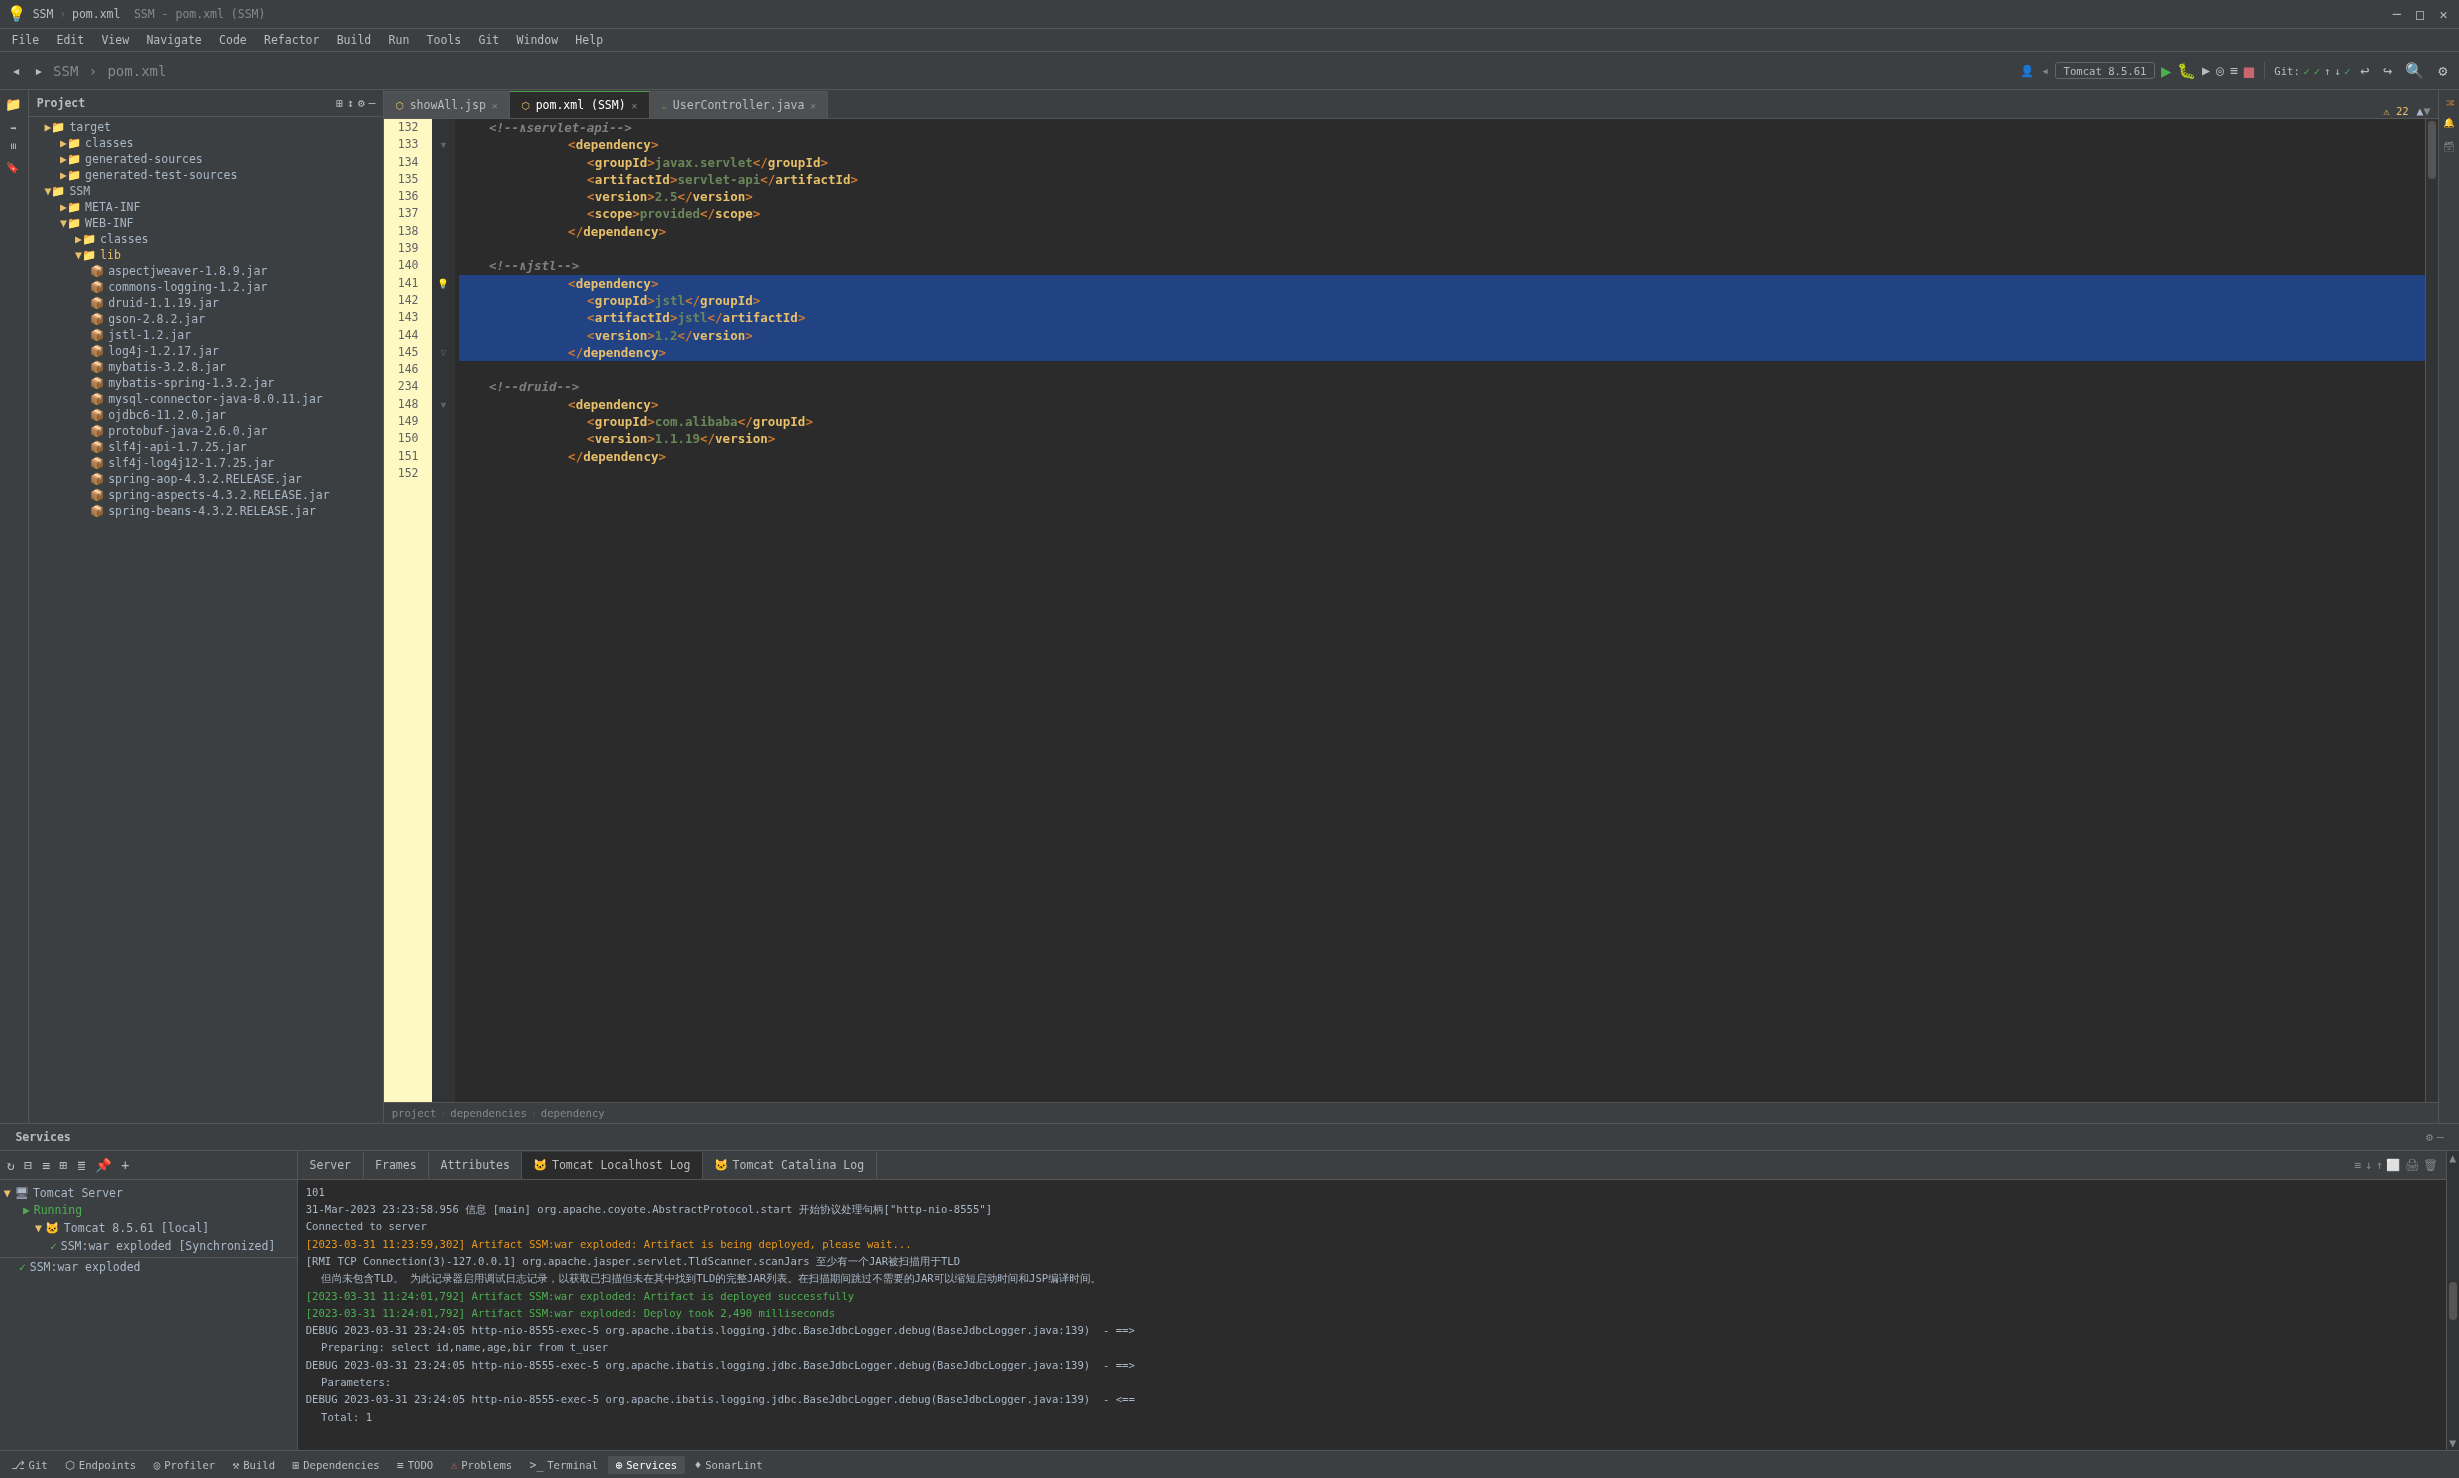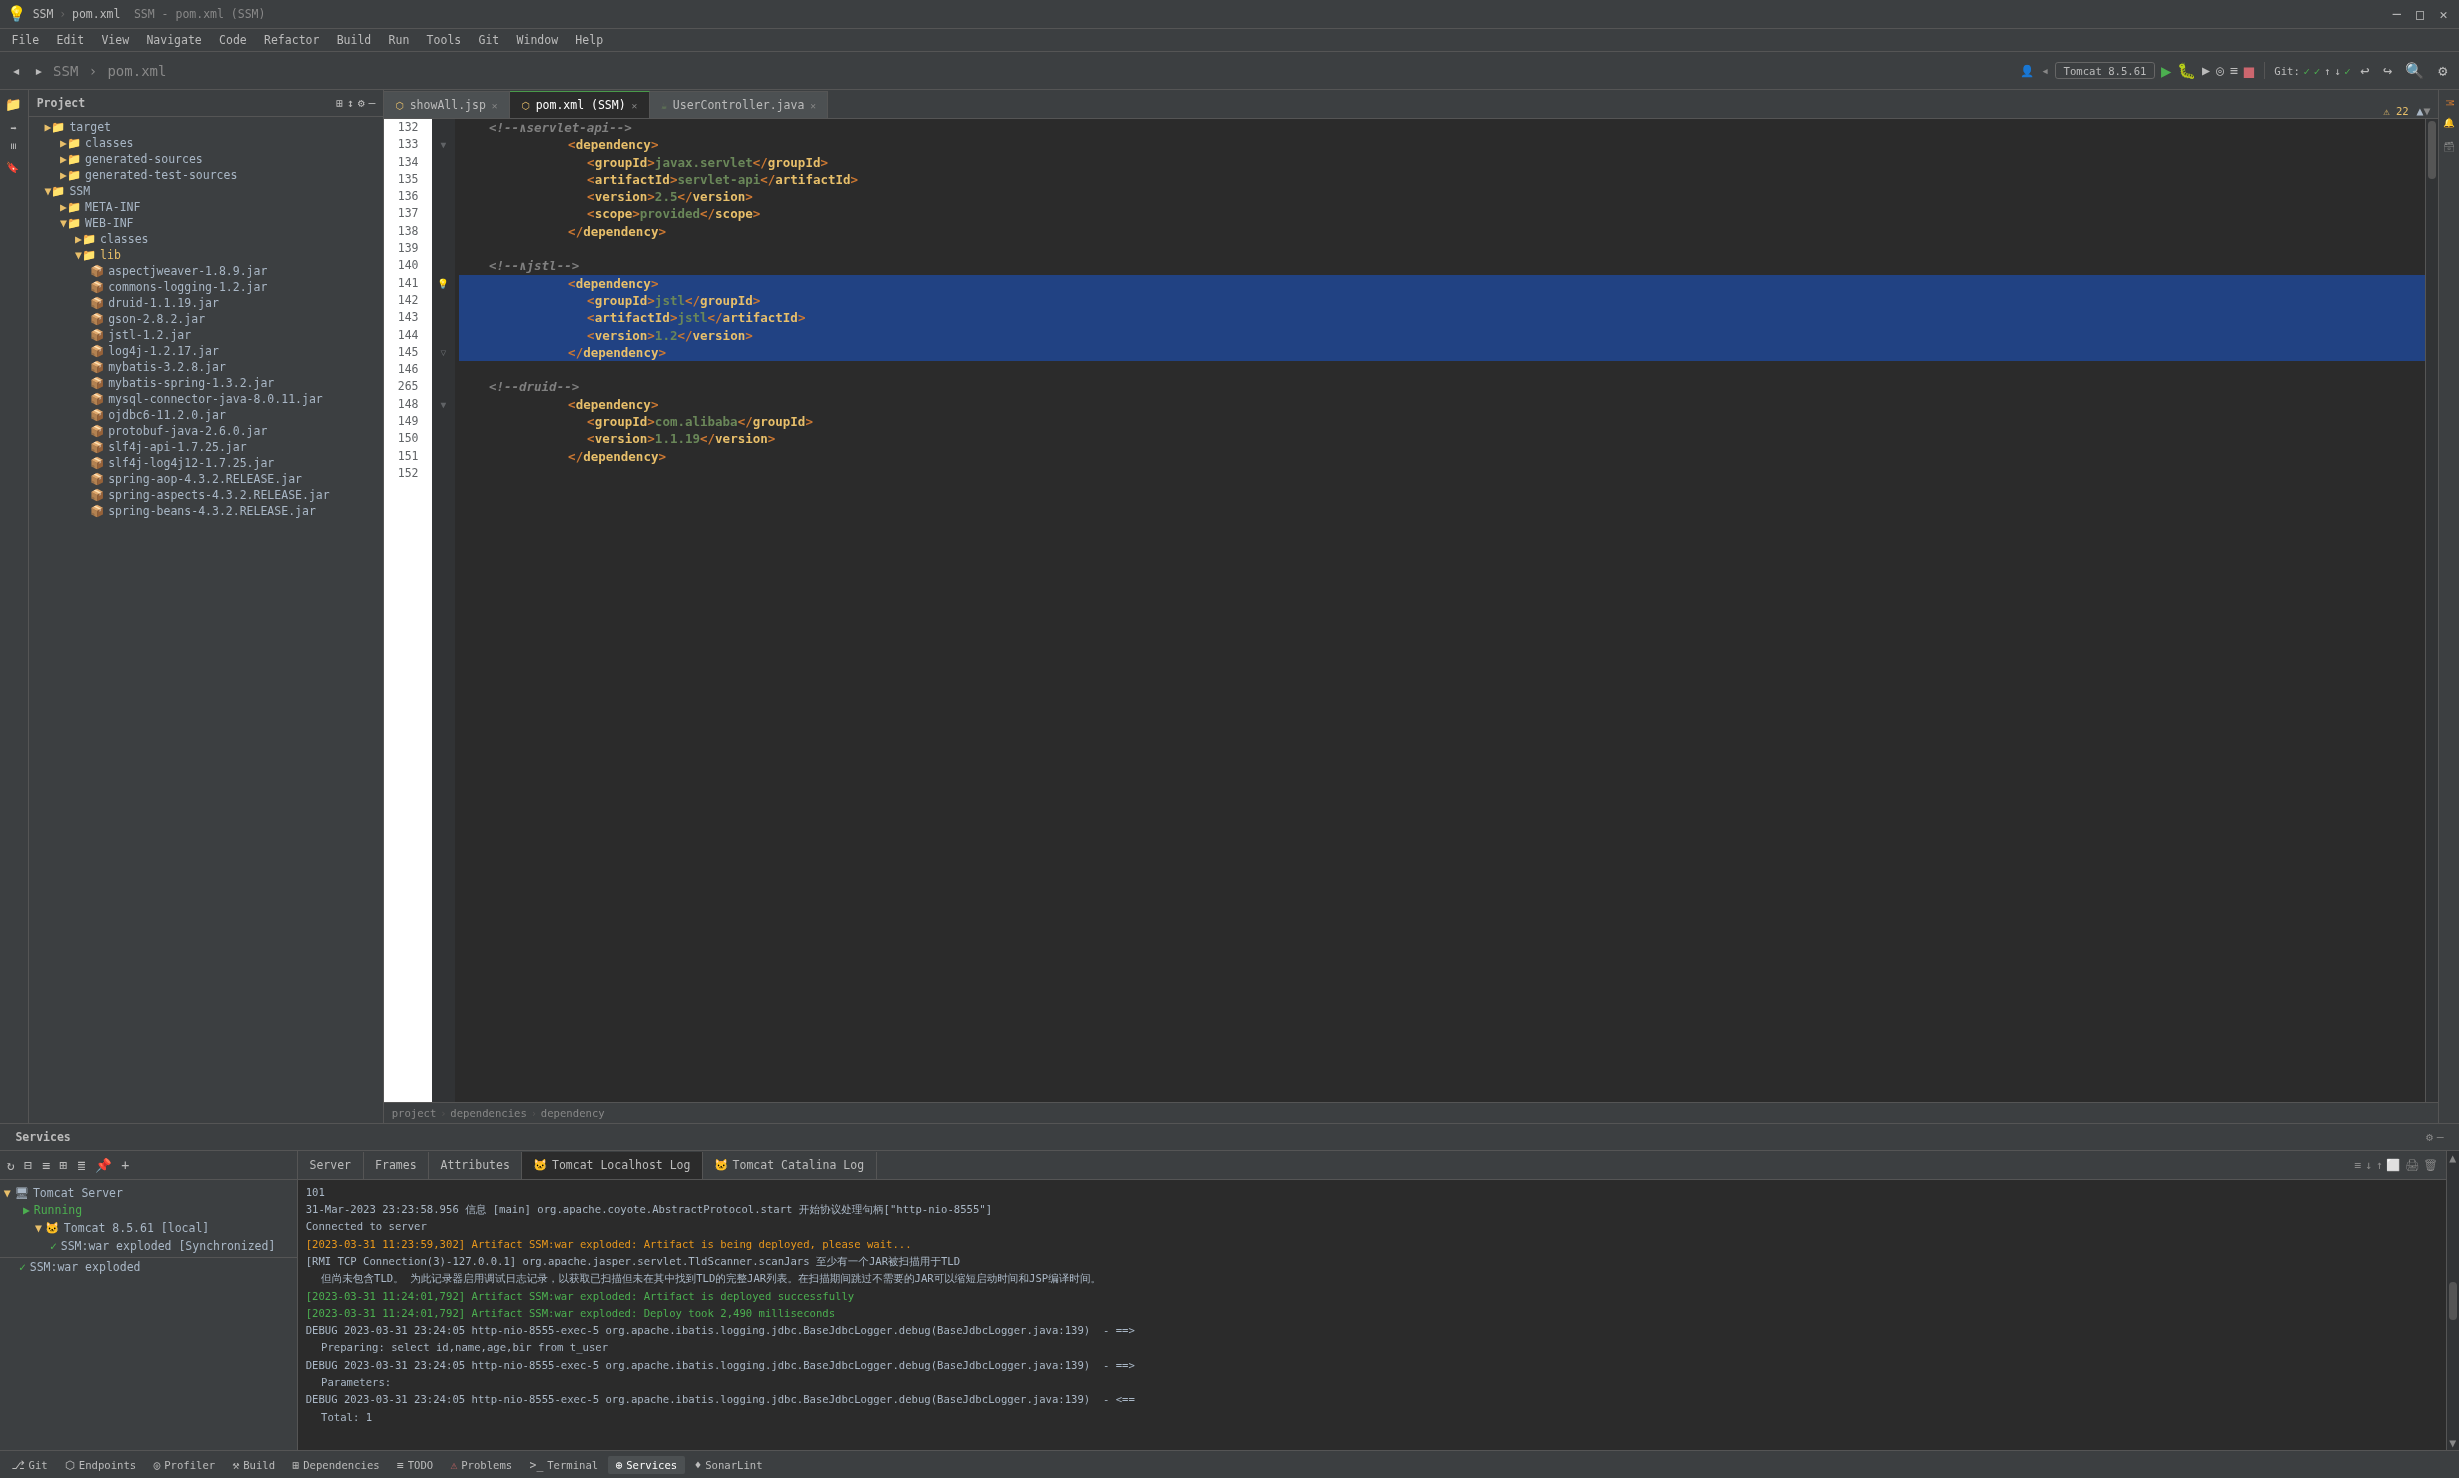--- a/index.html
+++ b/index.html
@@ -136,21 +136,21 @@
     
     #code-editor {
       flex: 1;
       overflow-y: auto;
       background: #2b2b2b;
       display: flex;
       font-size: 12.5px;
     }
     #line-numbers {
       width: 48px;
-      background: #ffffff;
+      background: #fef9c3;
       color: #606366;
       text-align: right;
       padding-right: 7.7px;
       padding-top: 0;
       user-select: none;
       flex-shrink: 0;
       font-size: 11.5px;
     }
     .line-num { height: 17.3px; line-height: 17.3px; display: flex; align-items: center; justify-content: flex-end; padding-right: 5.8px; }
     #code-content {
@@ -556,21 +556,21 @@
         <div class="line-num">137</div>
         <div class="line-num">138</div>
         <div class="line-num">139</div>
         <div class="line-num">140</div>
         <div class="line-num">141</div>
         <div class="line-num">142</div>
         <div class="line-num">143</div>
         <div class="line-num">144</div>
         <div class="line-num">145</div>
         <div class="line-num">146</div>
-        <div class="line-num">265</div>
+        <div class="line-num">234</div>
         <div class="line-num">148</div>
         <div class="line-num">149</div>
         <div class="line-num">150</div>
         <div class="line-num">151</div>
         <div class="line-num">152</div>
       </div>
 
       <div class="gutter-area">
         <div class="gutter-line"></div>
         <div class="gutter-line">

